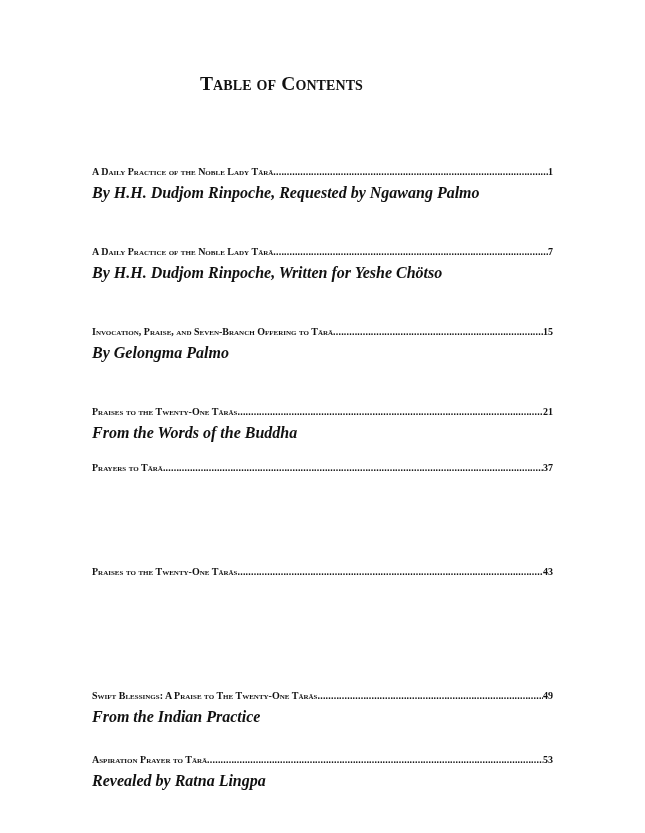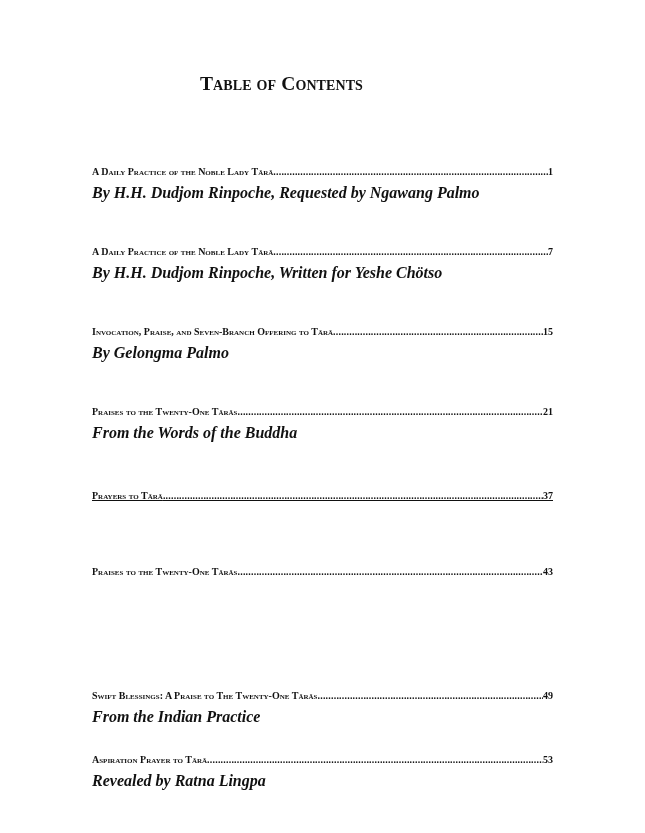--- a/index.html
+++ b/index.html
@@ -70,21 +70,21 @@
 
   <div class="entry" style="top:404px;">
     <div class="entry-line">
       <span class="entry-title">Praises to the Twenty-One Tārās</span>
       <span class="leader"></span>
       <span class="page-num">21</span>
     </div>
     <div class="entry-sub">From the Words of the Buddha</div>
   </div>
 
-  <div class="entry" style="top:488px;text-decoration:underline;">
+  <div class="entry" style="top:460px;">
     <div class="entry-line">
       <span class="entry-title">Prayers to Tārā</span>
       <span class="leader"></span>
       <span class="page-num">37</span>
     </div>
   </div>
 
   <div class="entry" style="top:564px;">
     <div class="entry-line">
       <span class="entry-title">Praises to the Twenty-One Tārās</span>

